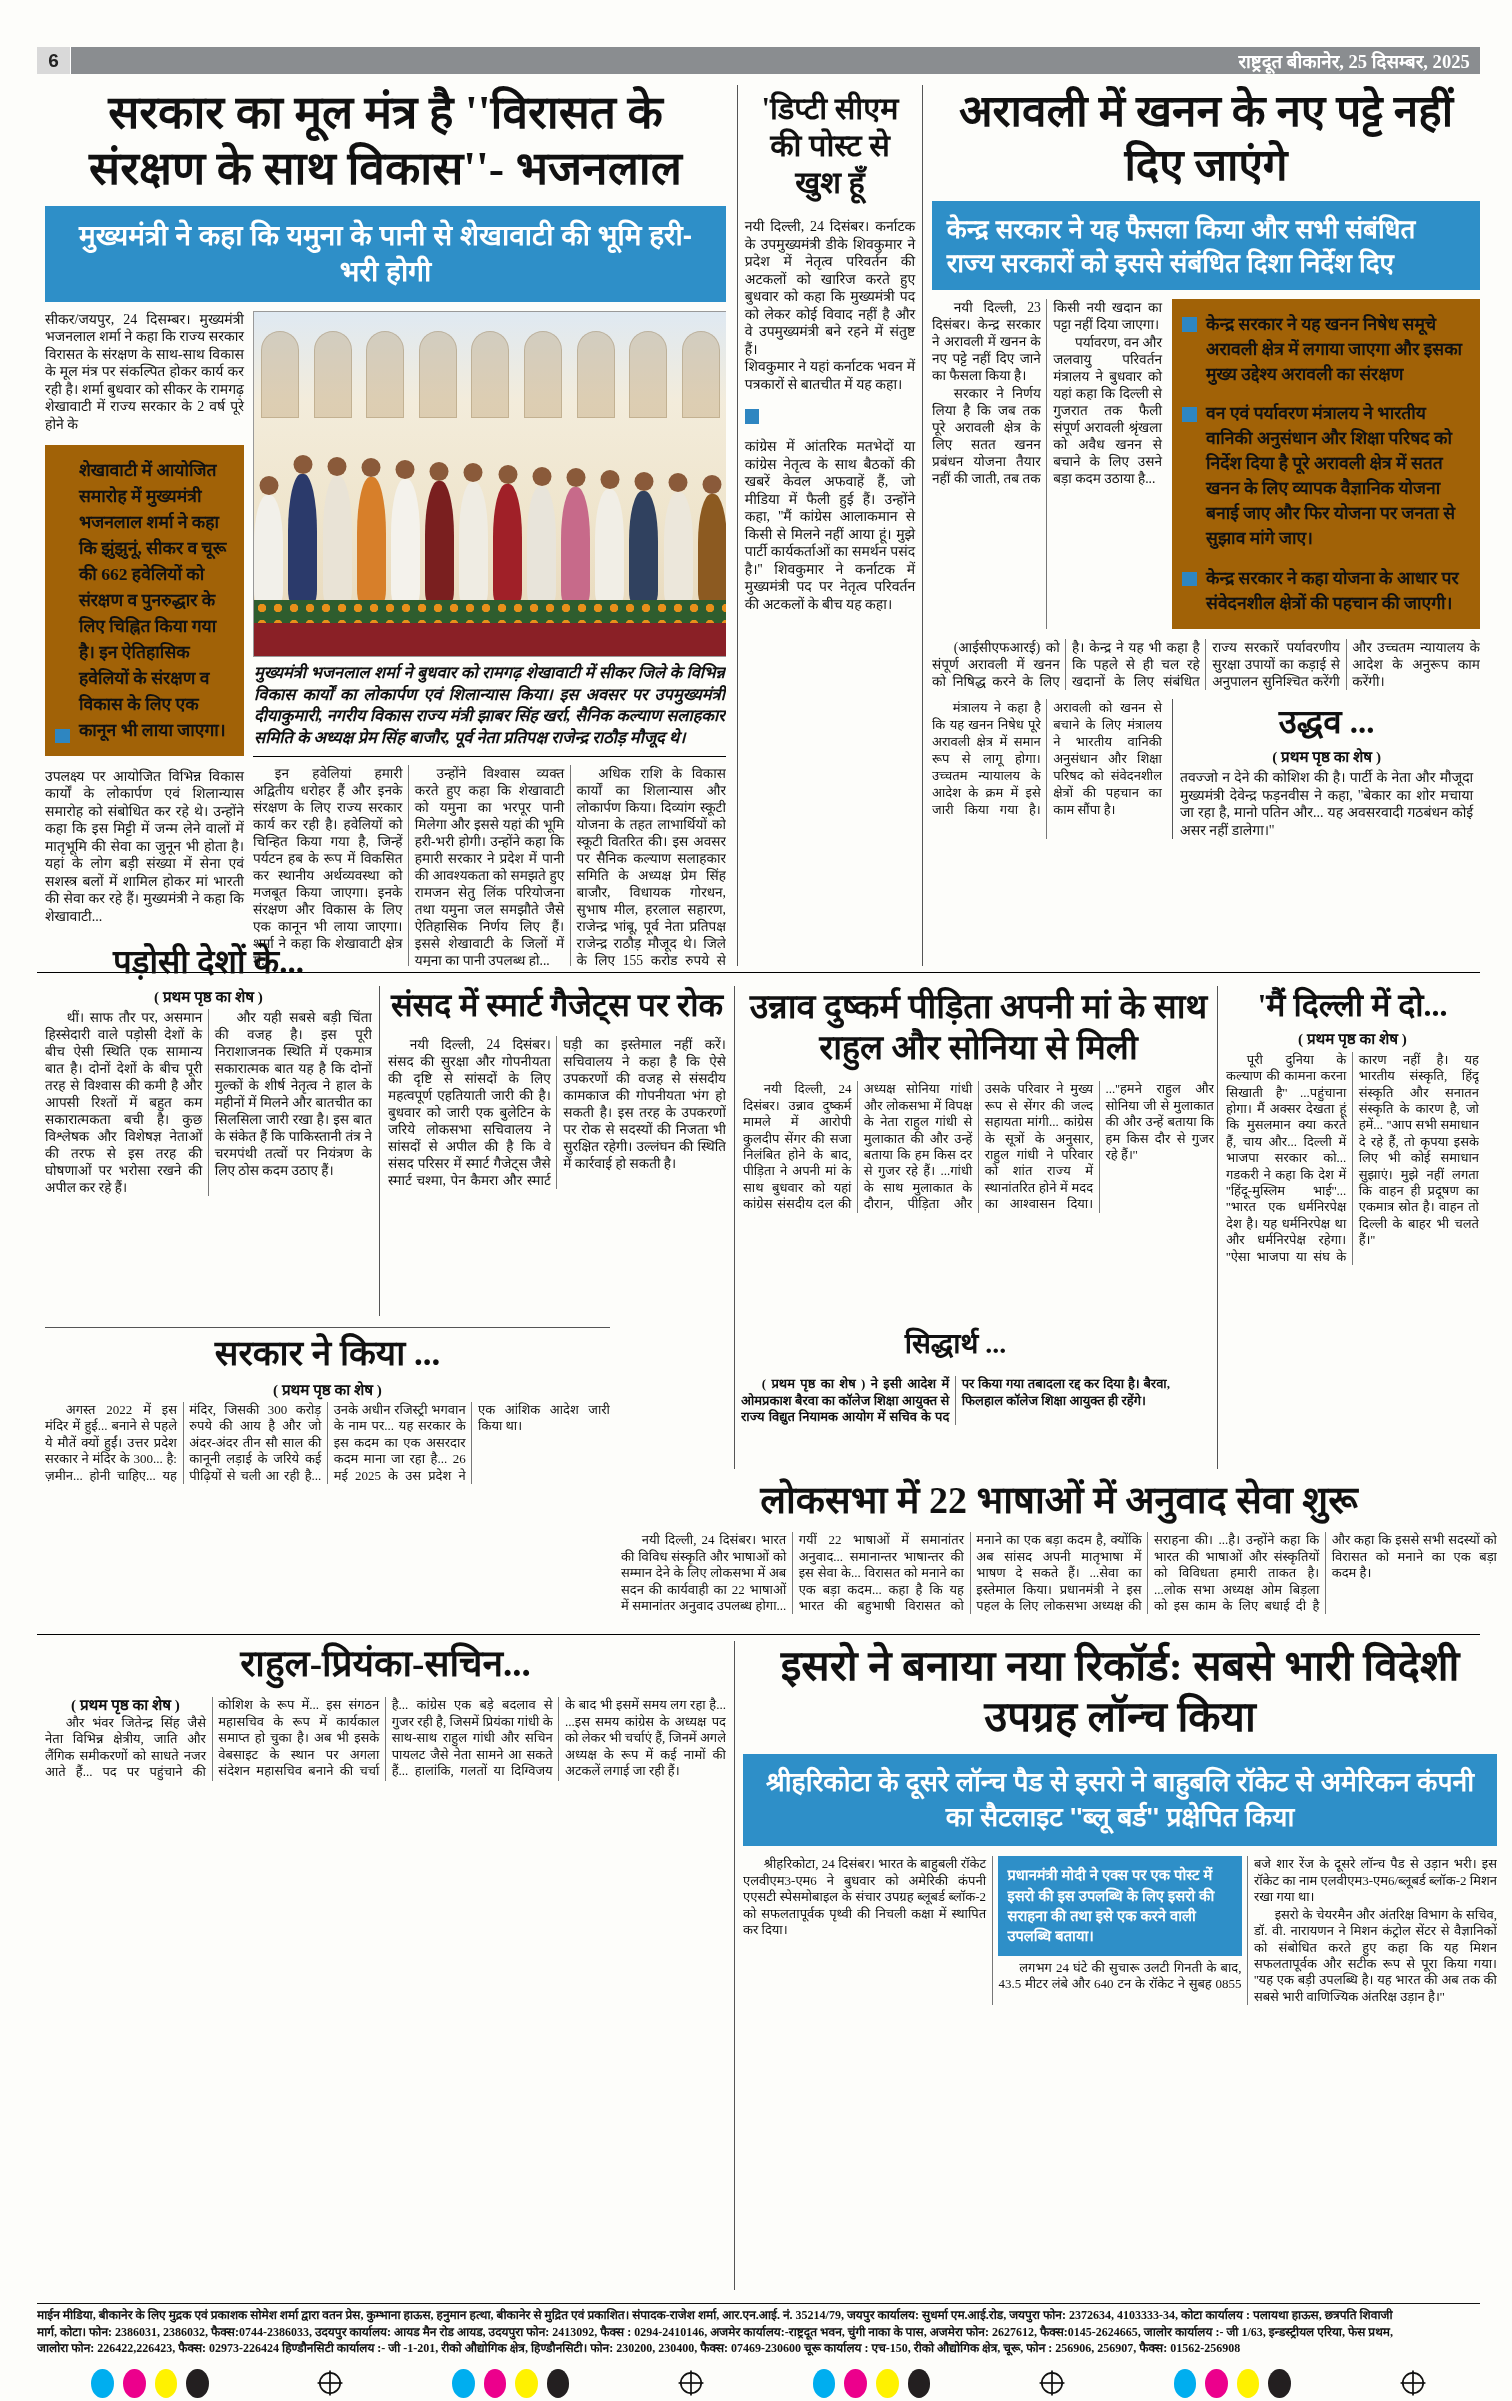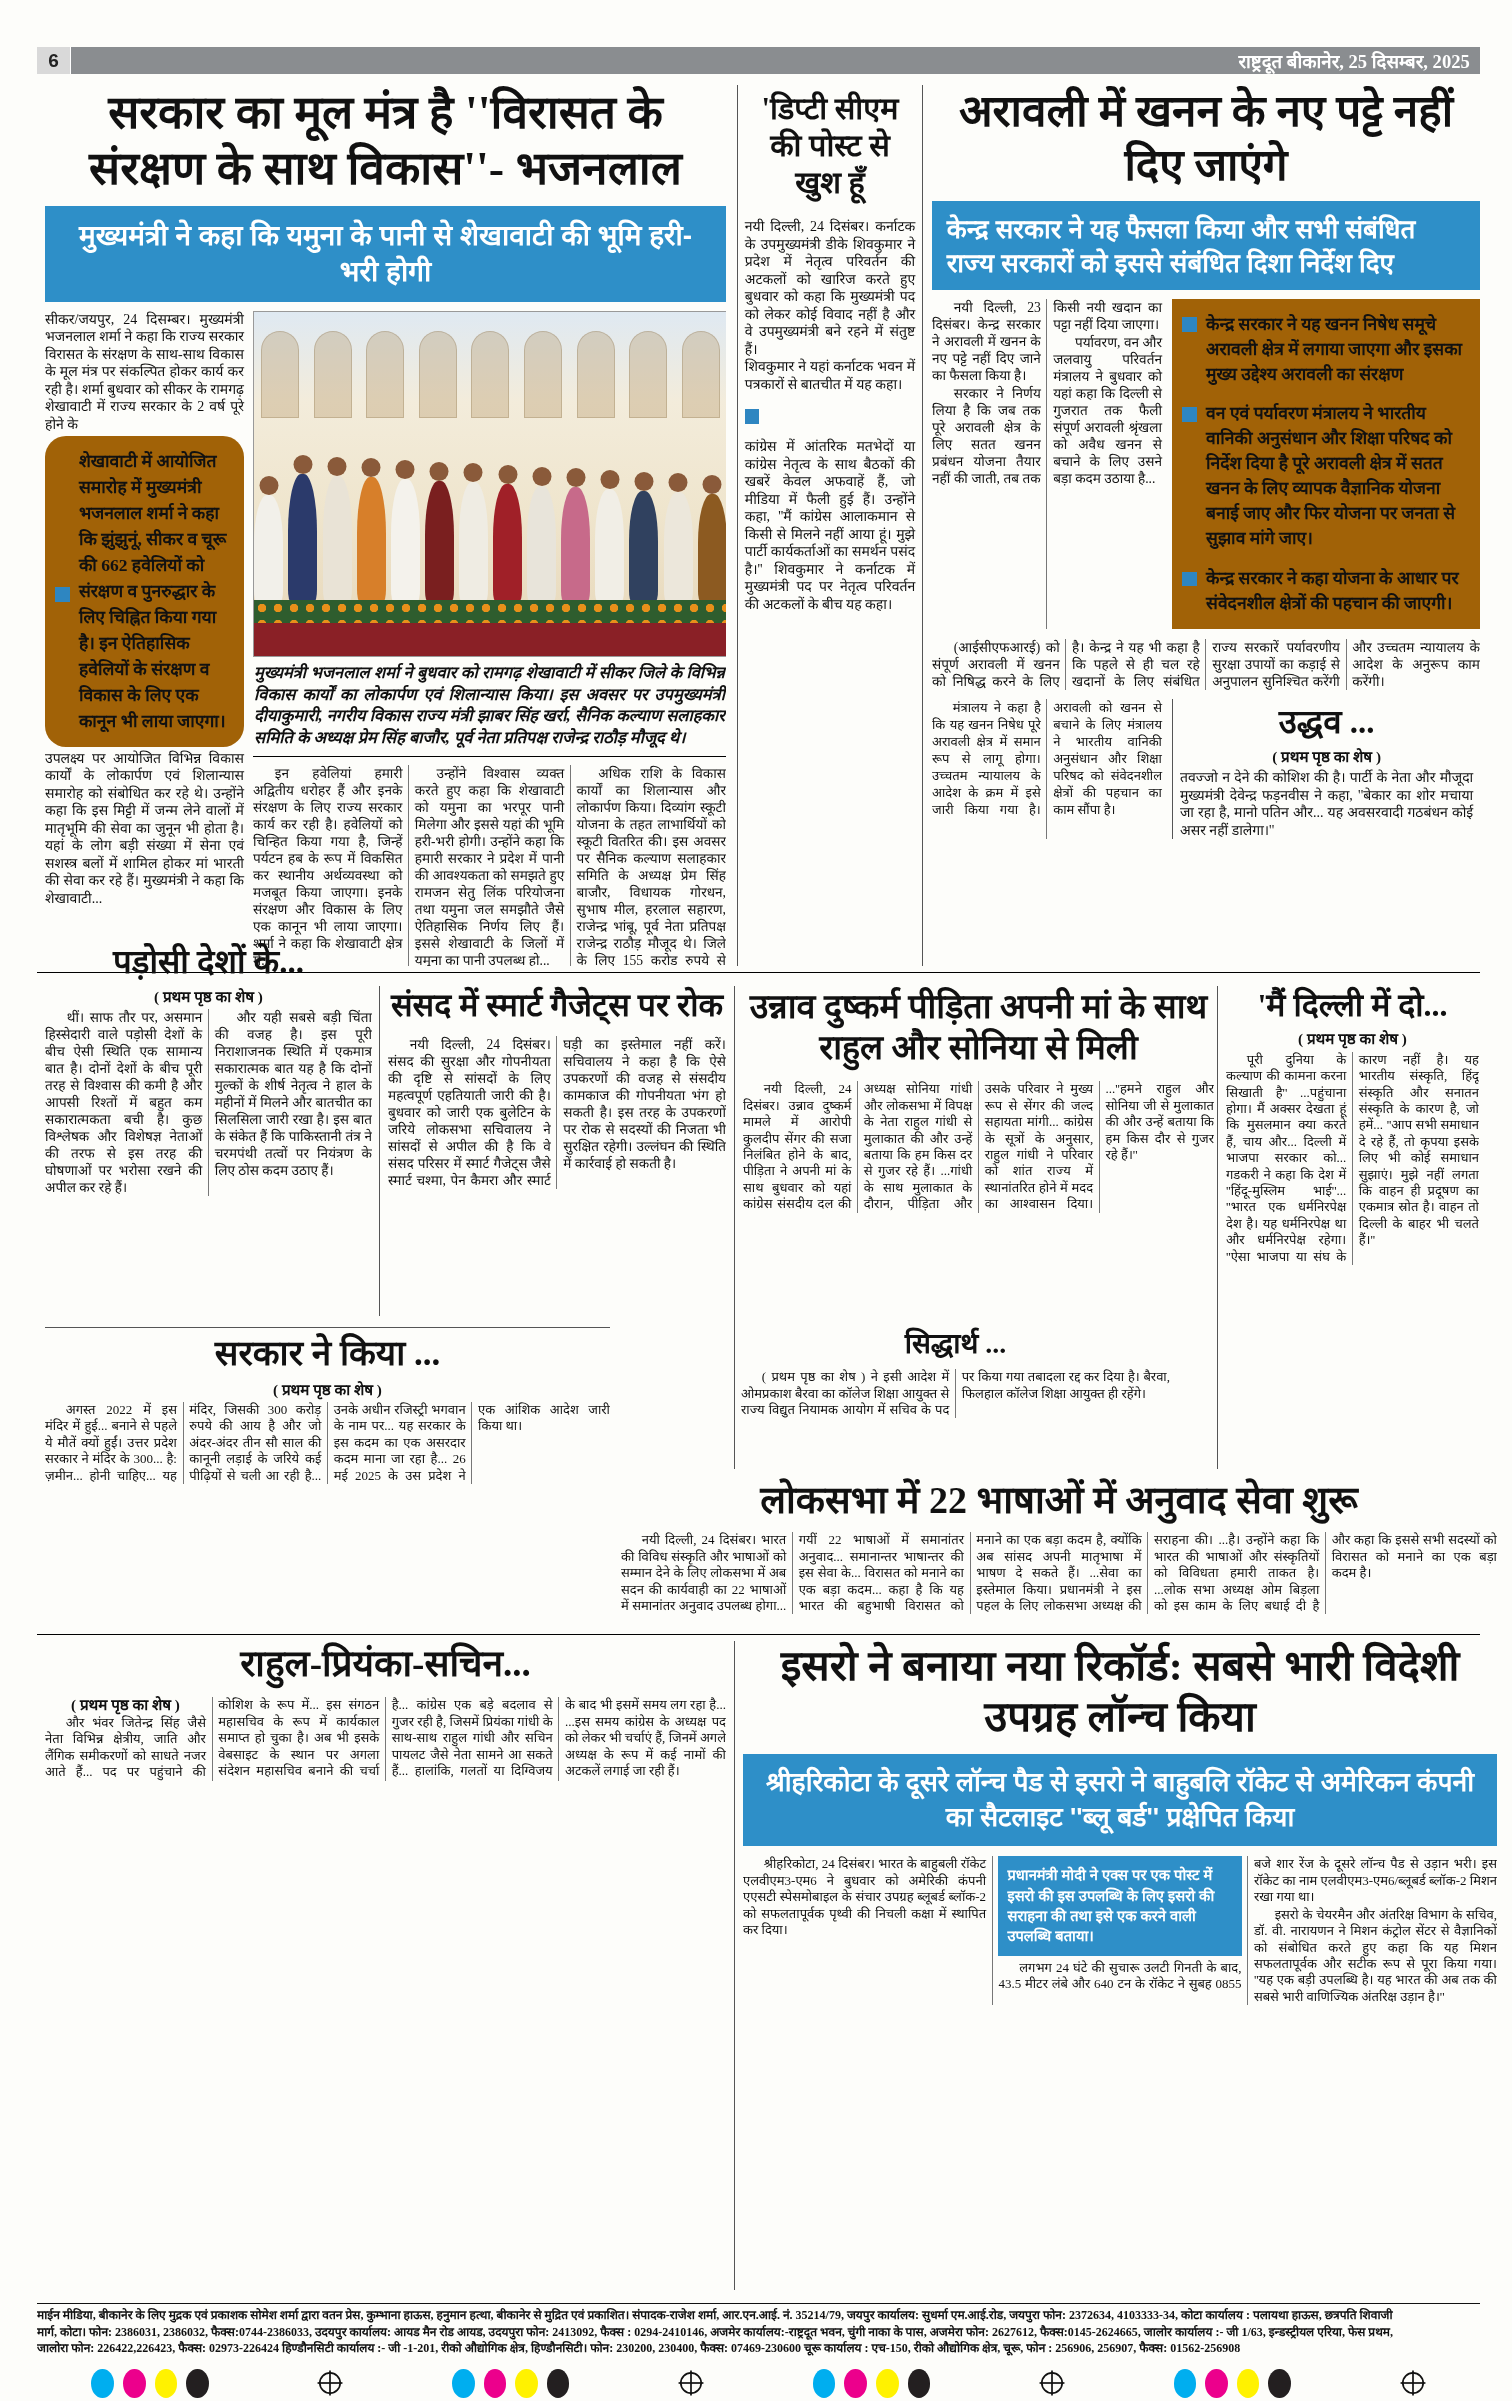--- a/index.html
+++ b/index.html
@@ -70,21 +70,21 @@
     <div id="pagenum">6</div>
     <div id="masthead">राष्ट्रदूत बीकानेर, 25 दिसम्बर, 2025</div>
   </div>
 
   <div class="abs" style="left:45px;top:85px;width:681px;height:881px;">
     <div class="hl" style="font-size:46px;">सरकार का मूल मंत्र है ''विरासत के संरक्षण के साथ विकास''- भजनलाल</div>
     <div class="bluebox" style="margin:9px 0;padding:11.3px 17px;font-size:28px;line-height:1.3;">मुख्यमंत्री ने कहा कि यमुना के पानी से शेखावाटी की भूमि हरी-भरी होगी</div>
     <div style="display:flex;gap:9px;">
       <div style="width:199px;flex:0 0 199px;">
         <div class="body-t">सीकर/जयपुर, 24 दिसम्बर। मुख्यमंत्री भजनलाल शर्मा ने कहा कि राज्य सरकार विरासत के संरक्षण के साथ-साथ विकास के मूल मंत्र पर संकल्पित होकर कार्य कर रही है। शर्मा बुधवार को सीकर के रामगढ़ शेखावाटी में राज्य सरकार के 2 वर्ष पूरे होने के</div>
-        <div class="litebox" style="margin:3px 0;display:flex;align-items:center;border-radius:21px;">
+        <div class="litebox" style="margin:12px 0;display:flex;align-items:flex-end;">
           <span class="sq"></span>
           <span style="font-size:17.5px;line-height:26px;font-weight:bold;">शेखावाटी में आयोजित समारोह में मुख्यमंत्री भजनलाल शर्मा ने कहा कि झुंझुनूं, सीकर व चूरू की 662 हवेलियों को संरक्षण व पुनरुद्धार के लिए चिह्नित किया गया है। इन ऐतिहासिक हवेलियों के संरक्षण व विकास के लिए एक कानून भी लाया जाएगा।</span>
         </div>
         <div class="body-t">उपलक्ष्य पर आयोजित विभिन्न विकास कार्यों के लोकार्पण एवं शिलान्यास समारोह को संबोधित कर रहे थे। उन्होंने कहा कि इस मिट्टी में जन्म लेने वालों में मातृभूमि की सेवा का जुनून भी होता है। यहां के लोग बड़ी संख्या में सेना एवं सशस्त्र बलों में शामिल होकर मां भारती की सेवा कर रहे हैं। मुख्यमंत्री ने कहा कि शेखावाटी...</div>
       </div>
       <div style="flex:1;">
         <div id="photo-main">
           <div id="arches">
             <div></div>
               <div></div>
@@ -210,21 +210,21 @@
   <div class="abs" style="left:45px;top:1327px;width:565px;height:299px;border-top:0.6px solid #555;padding-top:4.5px;box-sizing:border-box;">
     <div class="hl" style="font-size:35px;">सरकार ने किया ...</div>
     <div class="cont">( प्रथम पृष्ठ का शेष )</div>
     <div class="cols4 body-t" style="font-size:13px;line-height:16.4px;">
       <p>अगस्त 2022 में इस मंदिर में हुई... बनाने से पहले ये मौतें क्यों हुईं। उत्तर प्रदेश सरकार ने मंदिर के 300... है: ज़मीन... होनी चाहिए... यह मंदिर, जिसकी 300 करोड़ रुपये की आय है और जो अंदर-अंदर तीन सौ साल की कानूनी लड़ाई के जरिये कई पीढ़ियों से चली आ रही है... उनके अधीन रजिस्ट्री भगवान के नाम पर... यह सरकार के इस कदम का एक असरदार कदम माना जा रहा है... 26 मई 2025 के उस प्रदेश ने एक आंशिक आदेश जारी किया था।</p>
     </div>
   </div>
 
   <div class="abs" style="left:741px;top:1327px;width:429px;height:136px;">
     <div class="hl" style="font-size:28px;">सिद्धार्थ ...</div>
-    <div class="cols2 body-t" style="margin-top:8px;font-size:13px;line-height:16.4px;">
+    <div class="cols2 body-t" style="margin-top:15px;font-size:13px;line-height:16.4px;font-weight:bold;">
       <p>( प्रथम पृष्ठ का शेष ) ने इसी आदेश में ओमप्रकाश बैरवा का कॉलेज शिक्षा आयुक्त से राज्य विद्युत नियामक आयोग में सचिव के पद पर किया गया तबादला रद्द कर दिया है। बैरवा, फिलहाल कॉलेज शिक्षा आयुक्त ही रहेंगे।</p>
     </div>
   </div>
 
   <div class="abs" style="left:621px;top:1477px;width:876px;height:154px;">
     <div class="hl" style="font-size:38px;">लोकसभा में 22 भाषाओं में अनुवाद सेवा शुरू</div>
     <div class="cols5 body-t" style="margin-top:9px;font-size:13px;line-height:16.4px;">
       <p>नयी दिल्ली, 24 दिसंबर। भारत की विविध संस्कृति और भाषाओं को सम्मान देने के लिए लोकसभा में अब सदन की कार्यवाही का 22 भाषाओं में समानांतर अनुवाद उपलब्ध होगा... गयीं 22 भाषाओं में समानांतर अनुवाद... समानान्तर भाषान्तर की इस सेवा के... विरासत को मनाने का एक बड़ा कदम... कहा है कि यह भारत की बहुभाषी विरासत को मनाने का एक बड़ा कदम है, क्योंकि अब सांसद अपनी मातृभाषा में भाषण दे सकते हैं। ...सेवा का इस्तेमाल किया। प्रधानमंत्री ने इस पहल के लिए लोकसभा अध्यक्ष की सराहना की। ...है। उन्होंने कहा कि भारत की भाषाओं और संस्कृतियों को विविधता हमारी ताकत है। ...लोक सभा अध्यक्ष ओम बिड़ला को इस काम के लिए बधाई दी है और कहा कि इससे सभी सदस्यों को विरासत को मनाने का एक बड़ा कदम है।</p>
     </div>
   </div>

